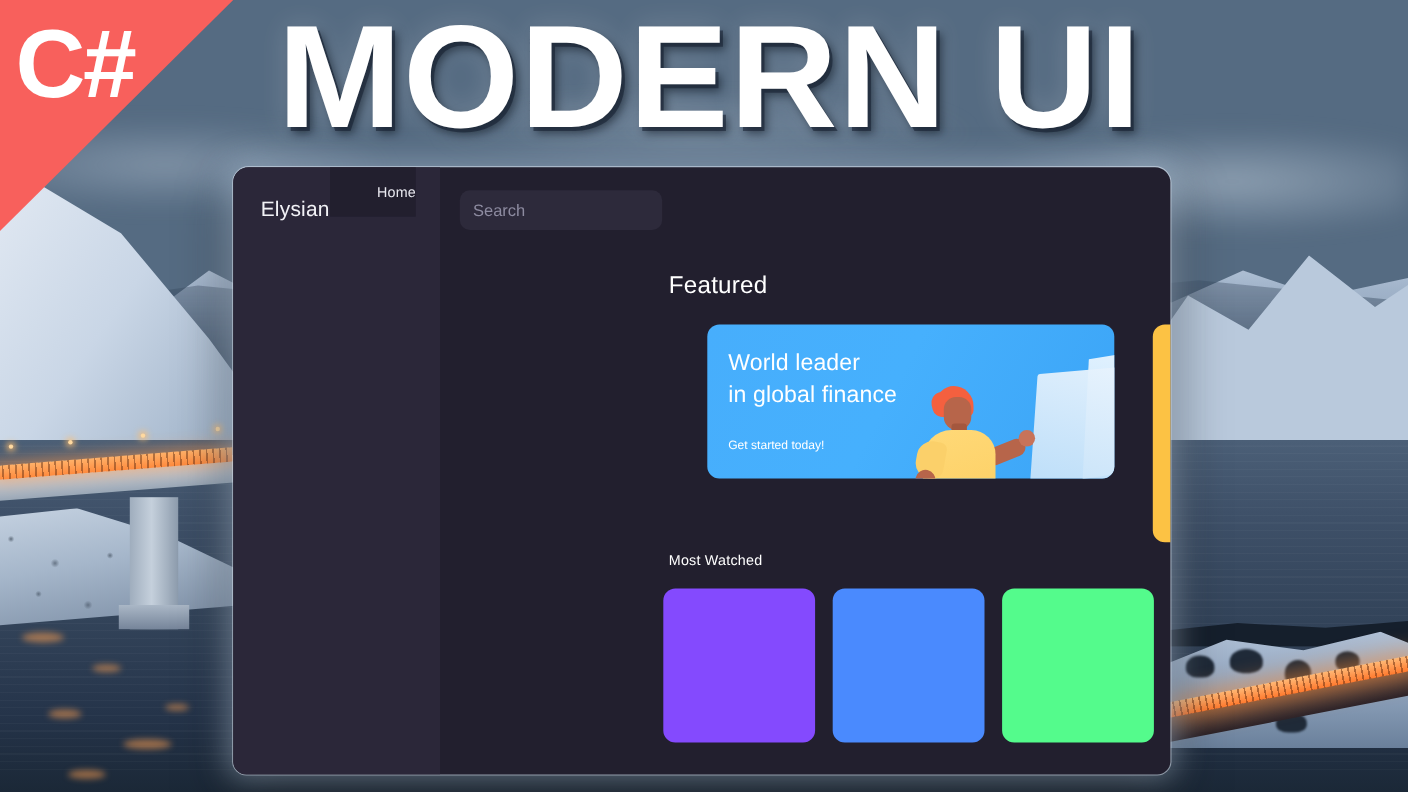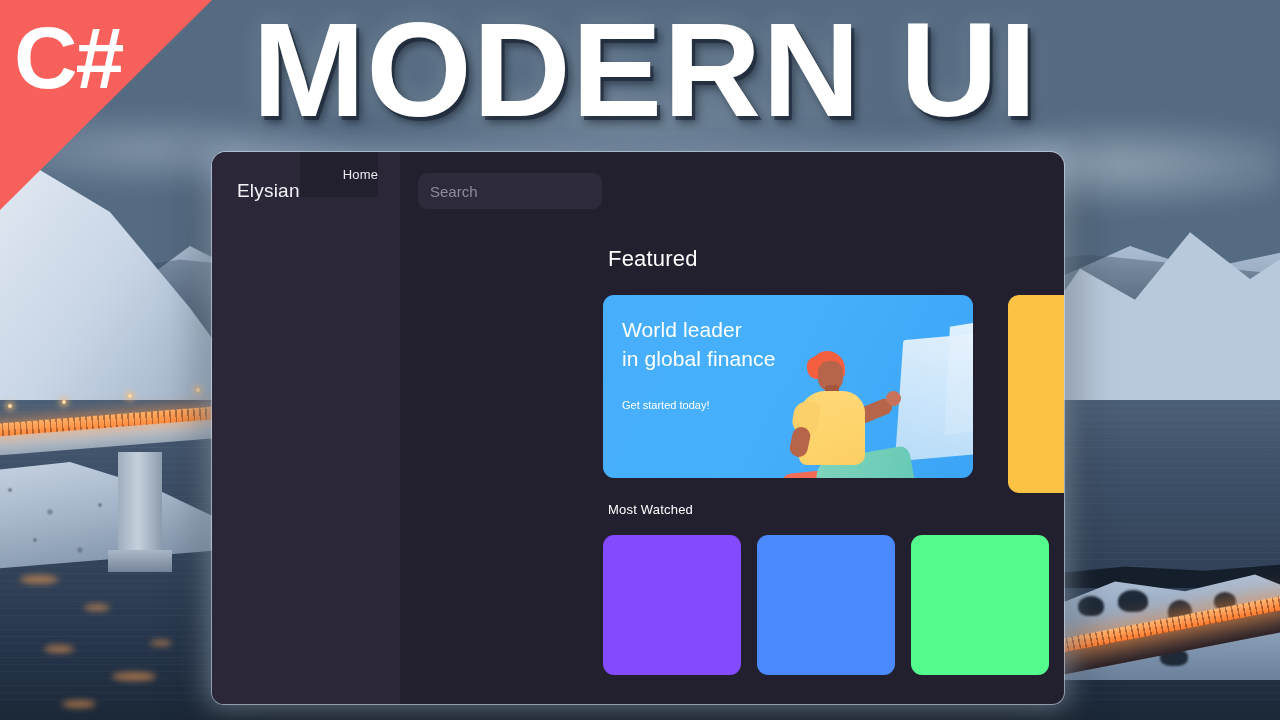--- a/index.html
+++ b/index.html
@@ -223,23 +223,24 @@
   .section-title {
     padding-left:5px; font-size:22px; color:#ffffff; font-weight:400; letter-spacing:.2px;
   }
   #discover-title { position:absolute; left:203px; top:94px; }
   #watched-title  { position:absolute; left:203px; top:350px; font-size:13px; }
 
   
   #banner-row { position:absolute; left:203px; top:143px; display:flex; gap:35px; }
 
   #banner {
-    width:370px; height:183px; border-radius:11px; position:relative; overflow:hidden;
+    width:370px; height:140px; border-radius:11px; position:relative; overflow:hidden;
     background:linear-gradient(118deg,#47aefc 0%,#46b0fd 45%,#3ba4f6 100%);
     cursor:pointer;
+    margin-left:40px;
   }
   #banner-h1, #banner-h2 {
     position:absolute; left:19px; color:#ffffff; font-size:21px; font-weight:400; letter-spacing:.1px;
   }
   #banner-h1 { top:23px; }
   #banner-h2 { top:52px;text-align:right; }
   #banner-sub {
     position:absolute; left:19px; top:104px; color:#ffffff; font-size:11px; font-weight:400;
   }
   

